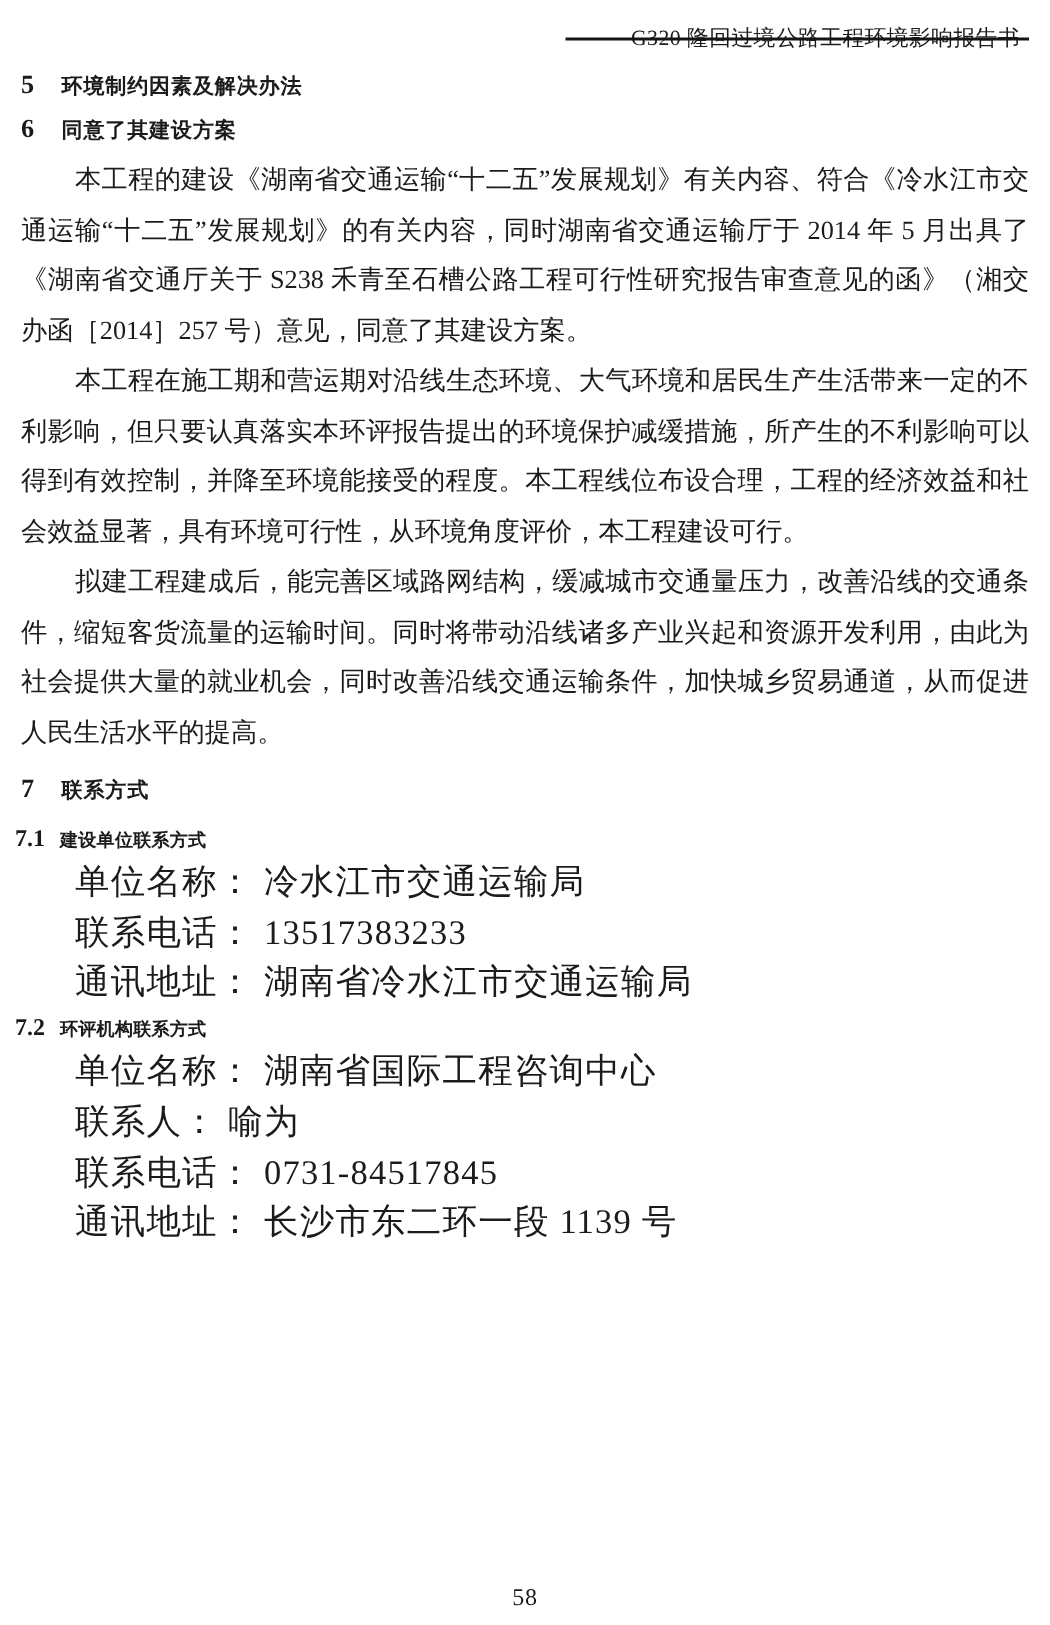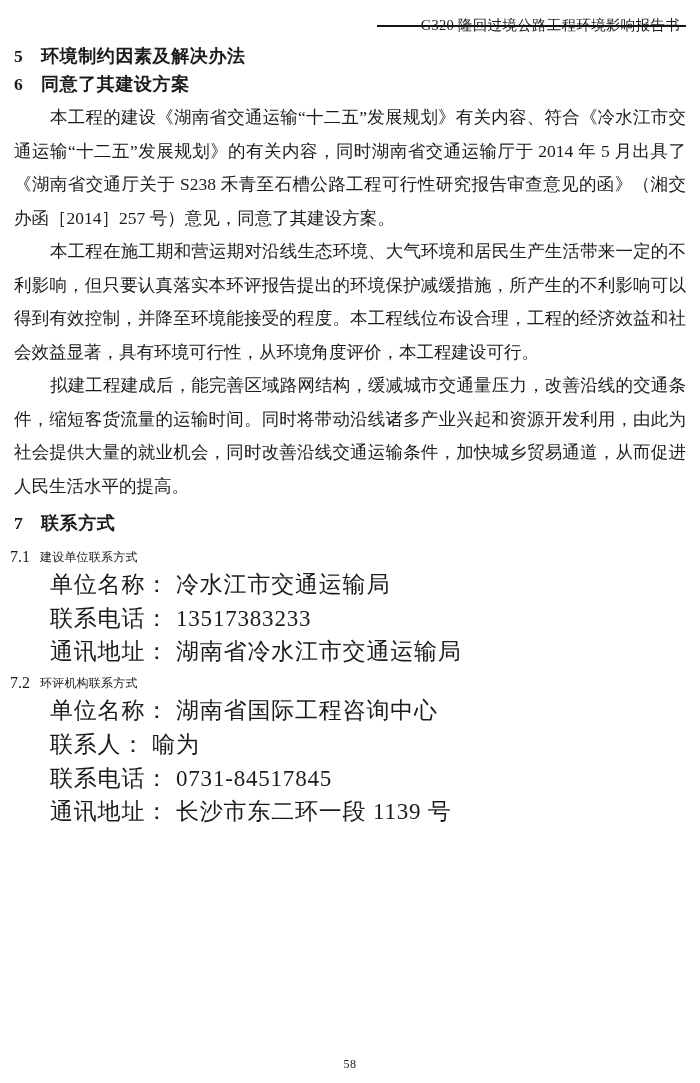--- a/index.html
+++ b/index.html
@@ -58,30 +58,30 @@
     line-height: 24px;
     font-weight: bold;
   }
   .h-l1 .num {
     flex: 0 0 27px;
     font-family: "Liberation Serif", "DejaVu Serif", serif;
     font-size: 17.5px;
   }
   .h-l1 .ttl {
     font-family: Liberation Sans, sans-serif;
-    font-size: 18px;
+    font-size: 14px;
     letter-spacing: 0.6px;
   }
 
   
   .h-l2 {
     display: flex;
     align-items: flex-end;
     line-height: 22px;
-    font-weight: normal;
+    font-weight: bold;
     margin-left: -4px;
   }
   .h-l2 .num {
     flex: 0 0 30px;
     font-family: "Liberation Serif", "DejaVu Serif", serif;
     font-size: 16px;
   }
   .h-l2 .ttl {
     font-family: "Liberation Sans", "DejaVu Sans", sans-serif;
     font-size: 12px;
@@ -119,21 +119,21 @@
   .field-row { white-space: nowrap; }
   .field-row .val { margin-left: 7px; }
 
   
   .page-num {
     position: absolute;
     top: 1057px;
     left: 0;
     right: 0;
     text-align: center;
-    font-size: 12px;
+    font-size: 16px;
     letter-spacing: 0.5px;
   }
 </style>
 </head>
 <body>
 
 <div class="doc-header">
   <span class="header-text">G320 隆回过境公路工程环境影响报告书</span>
   <div class="header-rule"></div>
 </div>

